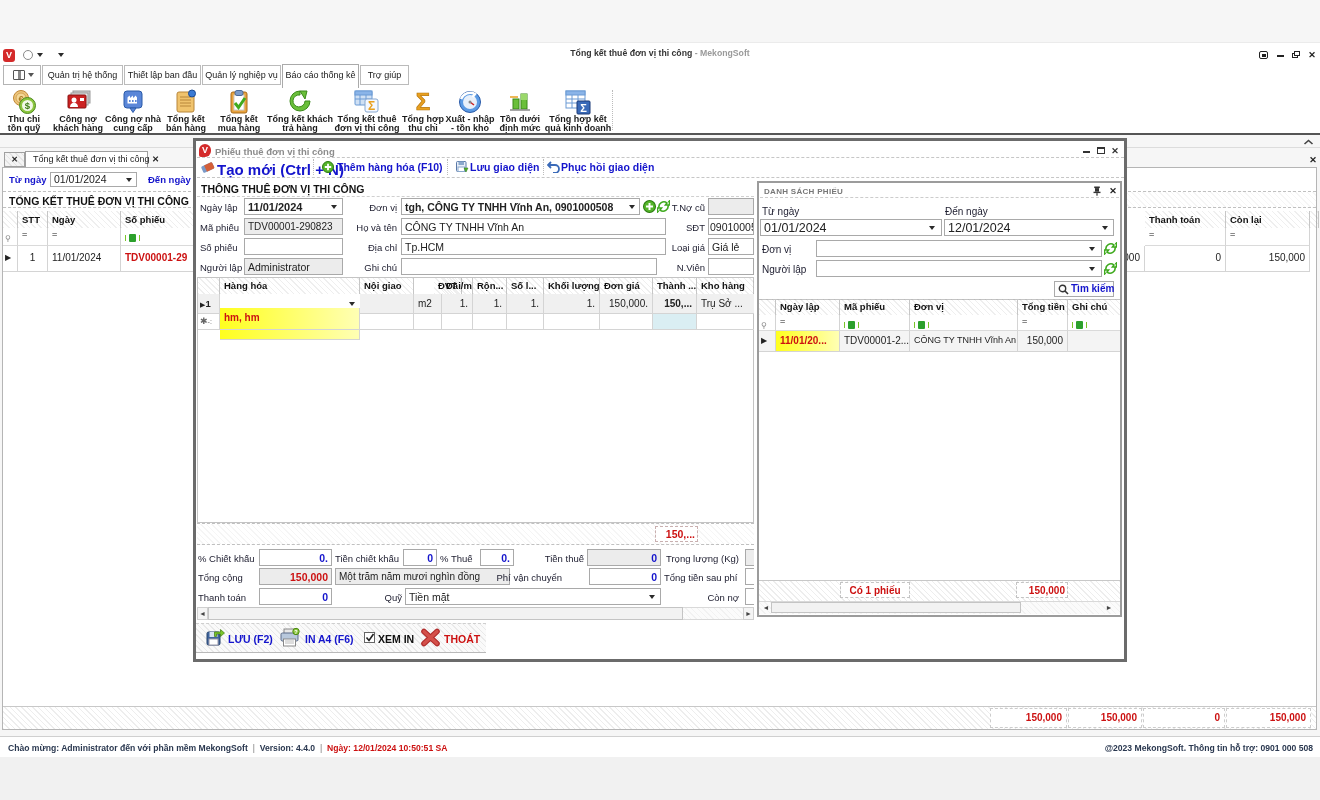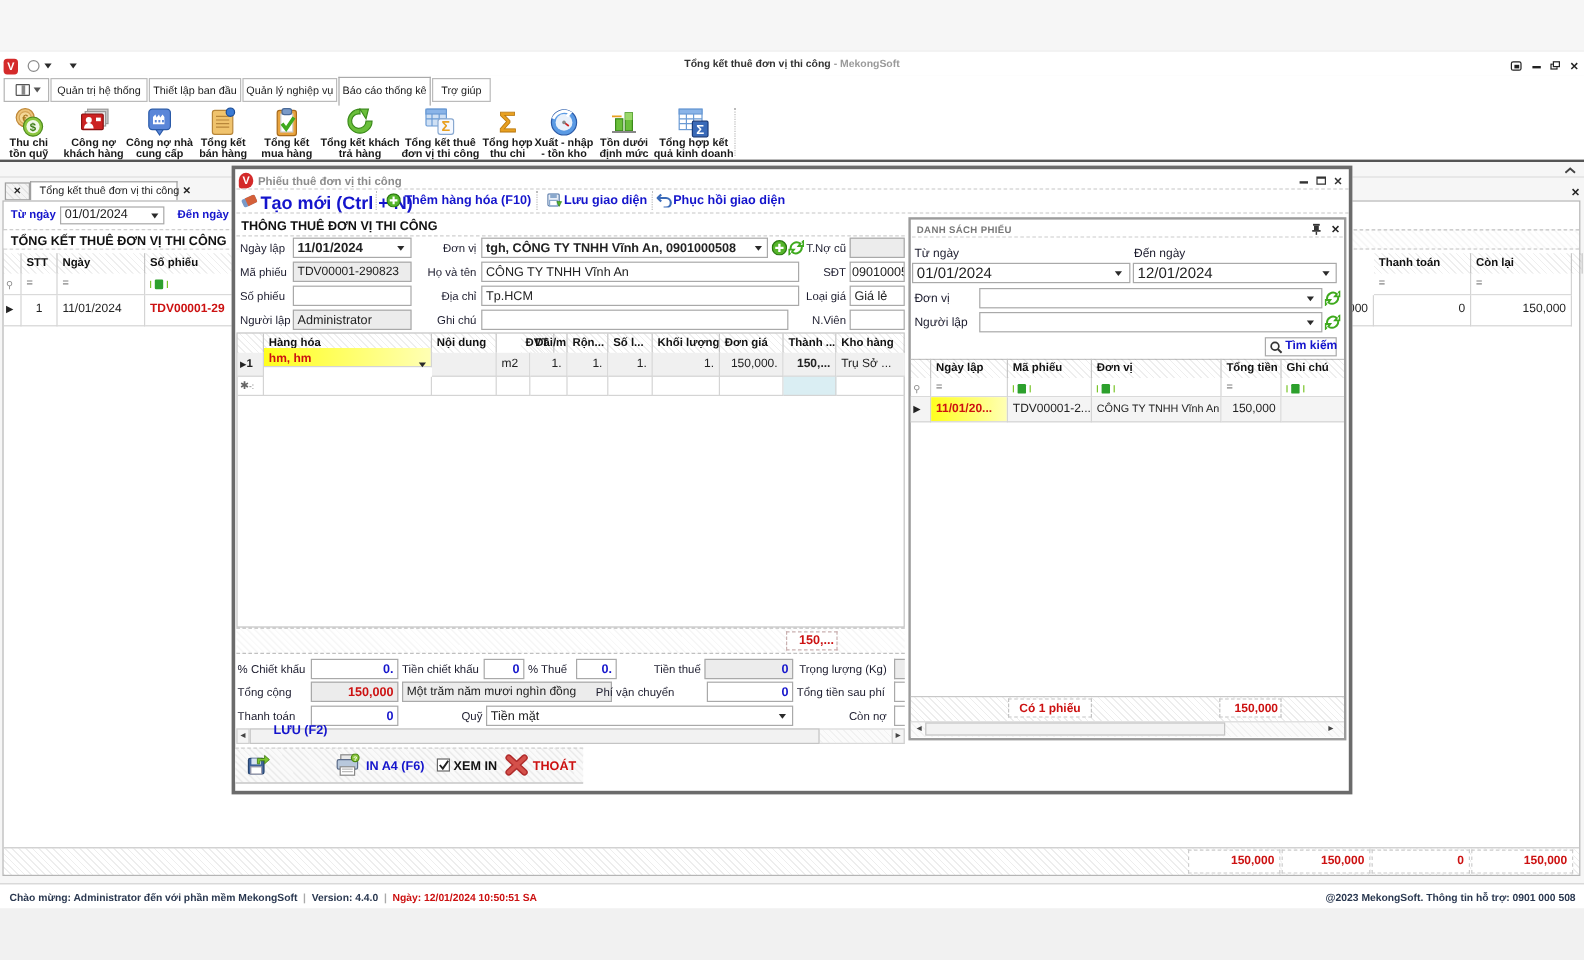--- a/index.html
+++ b/index.html
@@ -285,32 +285,32 @@
 <div class="lbl" style="left:200px;top:262px;">Người lập</div>
 <div class="fld ro" style="left:244px;top:258px;width:99px;height:17px;line-height:16px;">Administrator</div>
 <div class="lbl" style="left:350px;top:262px;width:47px;text-align:right;">Ghi chú</div>
 <div class="fld" style="left:401px;top:258px;width:256px;height:17px;"></div>
 <div class="lbl" style="left:670px;top:262px;width:35px;text-align:right;">N.Viên</div>
 <div class="fld" style="left:708px;top:258px;width:46px;height:17px;"></div>
 
 <div class="abs" style="left:197px;top:277px;width:557px;height:246px;border:1px solid #c4c4c4;"></div>
 <div class="hc" style="left:198px;top:278px;width:22px;height:16px;"></div>
 <div class="hc" style="left:220px;top:278px;width:140px;height:16px;">Hàng hóa</div>
-<div class="hc" style="left:360px;top:278px;width:54px;height:16px;">Nội dung</div>
+<div class="hc" style="left:360px;top:278px;width:54px;height:16px;">Nội giao</div>
 <div class="hc" style="left:434px;top:278px;width:28px;height:16px;">ĐVT</div>
 <div class="hc" style="left:442px;top:278px;width:31px;height:16px;">Dài/m</div>
 <div class="hc" style="left:473px;top:278px;width:34px;height:16px;">Rộn...</div>
 <div class="hc" style="left:507px;top:278px;width:37px;height:16px;">Số l...</div>
 <div class="hc" style="left:544px;top:278px;width:56px;height:16px;">Khối lượng</div>
 <div class="hc" style="left:600px;top:278px;width:53px;height:16px;">Đơn giá</div>
 <div class="hc" style="left:653px;top:278px;width:44px;height:16px;">Thành ...</div>
 <div class="hc" style="left:697px;top:278px;width:57px;height:16px;border-right:none;">Kho hàng</div>
 
 <div class="gc" style="left:198px;top:294px;width:22px;height:20px;background:#f0f0f0;border-bottom:1px solid #d4d4d4;font-size:9px;padding:0 2px;"><span style="font-size:7px;">▶</span><b style="font-size:9.5px;">1</b></div>
-<div class="gc" style="left:220px;top:290px;width:140px;height:16px;background:linear-gradient(90deg,#ffff1e,#ffffb4);border-bottom:1px solid #d4d4d4;"><span class="red" style="font-size:10px;">hm, hm</span></div>
+<div class="gc" style="left:220px;top:308px;width:140px;height:32px;background:linear-gradient(90deg,#ffff1e,#ffffb4);border-bottom:1px solid #d4d4d4;"><span class="red" style="font-size:10px;">hm, hm</span></div>
 <div class="dd" style="left:349px;top:302px;"></div>
 <div class="gc" style="left:360px;top:294px;width:54px;height:20px;background:#f0f0f0;border-bottom:1px solid #d4d4d4;"></div>
 <div class="gc" style="left:414px;top:294px;width:28px;height:20px;background:#f0f0f0;border-bottom:1px solid #d4d4d4;">m2</div>
 <div class="gc num" style="left:442px;top:294px;width:31px;height:20px;background:#f0f0f0;border-bottom:1px solid #d4d4d4;">1.</div>
 <div class="gc num" style="left:473px;top:294px;width:34px;height:20px;background:#f0f0f0;border-bottom:1px solid #d4d4d4;">1.</div>
 <div class="gc num" style="left:507px;top:294px;width:37px;height:20px;background:#f0f0f0;border-bottom:1px solid #d4d4d4;">1.</div>
 <div class="gc num" style="left:544px;top:294px;width:56px;height:20px;background:#f0f0f0;border-bottom:1px solid #d4d4d4;">1.</div>
 <div class="gc num" style="left:600px;top:294px;width:53px;height:20px;background:#f0f0f0;border-bottom:1px solid #d4d4d4;">150,000.</div>
 <div class="gc num" style="left:653px;top:294px;width:44px;height:20px;background:#f0f0f0;border-bottom:1px solid #d4d4d4;font-weight:bold;">150,...</div>
 <div class="gc" style="left:697px;top:294px;width:57px;height:20px;background:#f0f0f0;border-bottom:1px solid #d4d4d4;border-right:none;">Trụ Sở ...</div>
@@ -362,21 +362,21 @@
 <div class="abs" style="left:208px;top:607px;width:475px;height:13px;background:#f2f2f2;border:1px solid #c4c4c4;"></div>
 <div class="abs" style="left:743px;top:607px;width:11px;height:13px;background:#f4f4f4;border:1px solid #cfcfcf;color:#444;font-size:7px;line-height:11px;text-align:center;">►</div>
 
 <div class="abs hatch" style="left:196px;top:623px;width:290px;height:30px;border-top:1px dashed #cfcfcf;border-bottom:1px solid #b9b9b9;background-color:#fafafa;"></div>
 <svg class="abs" style="left:206px;top:628px;" width="19" height="18" viewBox="0 0 19 18">
     <rect x="1" y="4" width="13" height="13" rx="1.5" fill="#3f639c" stroke="#27456f"></rect>
     <rect x="3.5" y="4" width="8" height="5" fill="#d8e4f2"></rect>
     <rect x="3" y="11" width="9" height="6" fill="#fff" stroke="#99a"></rect>
     <path d="M10 8V5.5h4V8l4-3.5L14 1v2.5h-6V8z" fill="#7ac52a" stroke="#3f7a10" stroke-width="0.7" transform="translate(0.5 0.5)"></path>
   </svg>
-<div class="abs blue" style="left:228px;top:603px;font-size:10.5px;">LƯU (F2)</div>
+<div class="abs blue" style="left:228px;top:633px;font-size:10.5px;">LƯU (F2)</div>
 <svg class="abs" style="left:280px;top:628px;" width="20" height="19" viewBox="0 0 20 19">
     <rect x="4" y="1" width="11" height="5" fill="#e8e8e8" stroke="#888"></rect>
     <rect x="1" y="5" width="17" height="8" rx="1.5" fill="#b8c8dc" stroke="#5a6a88"></rect>
     <rect x="3.5" y="11" width="12" height="7" fill="#fff" stroke="#888"></rect>
     <path d="M5 13h9M5 15h9" stroke="#bbb"></path>
     <circle cx="16" cy="3.5" r="3.2" fill="#8cc63f" stroke="#4a8a10"></circle>
     <text x="16" y="6" font-size="5.5" font-weight="bold" fill="#fff" text-anchor="middle">?</text>
   </svg>
 <div class="abs blue" style="left:305px;top:633px;font-size:10.5px;">IN A4 (F6)</div>
 <div class="abs" style="left:364px;top:632px;width:11px;height:11px;border:1px solid #666;background:#fff;"></div>

